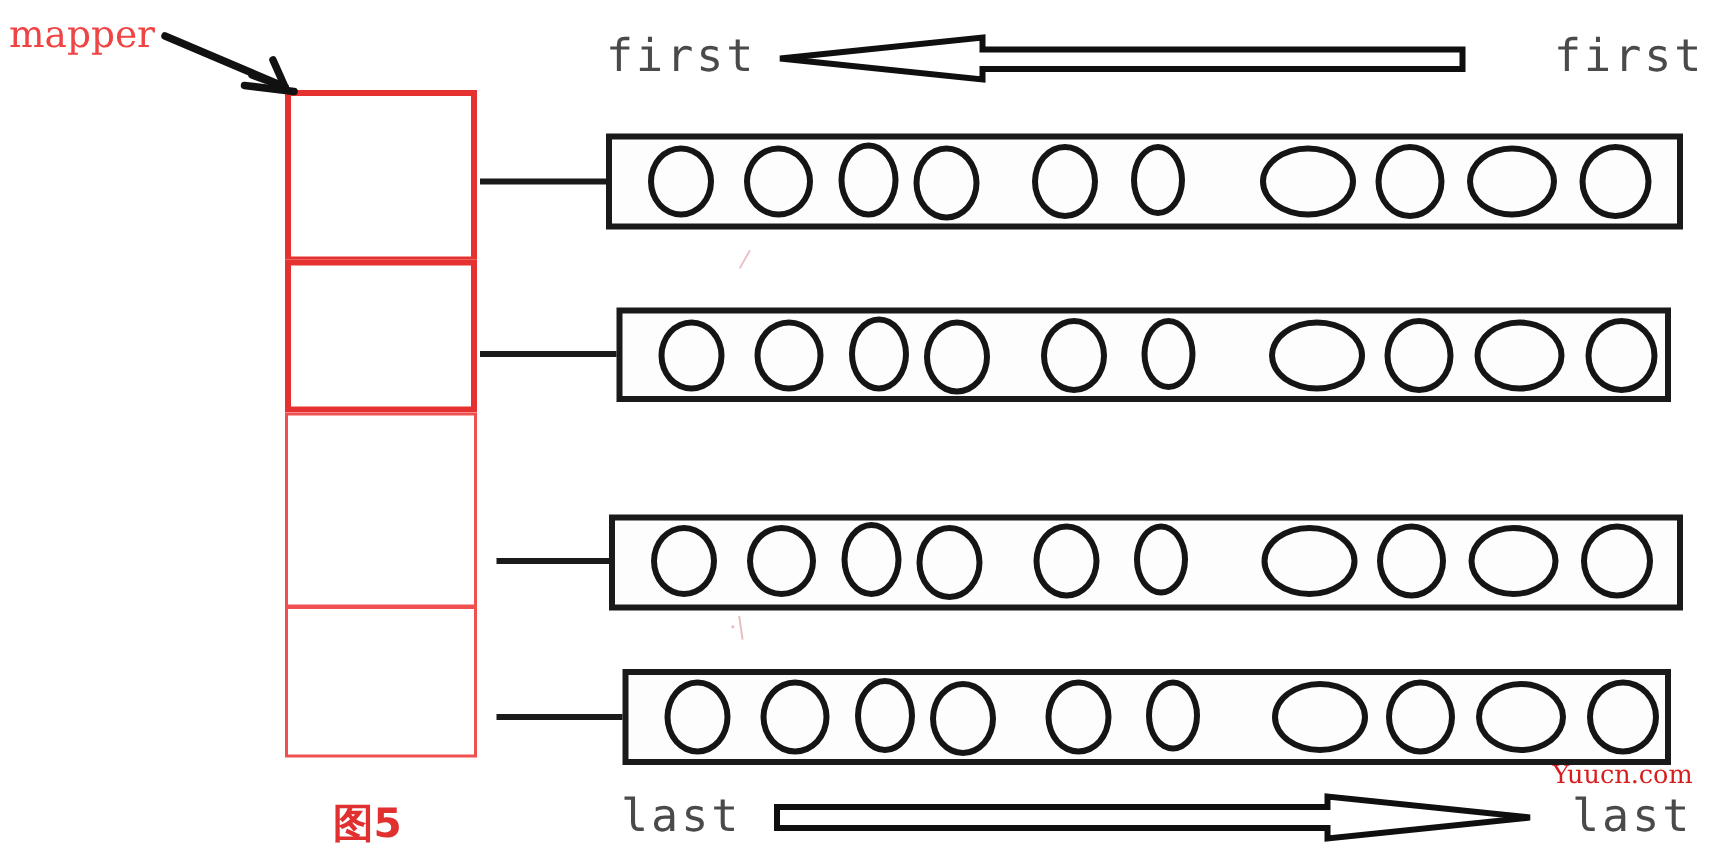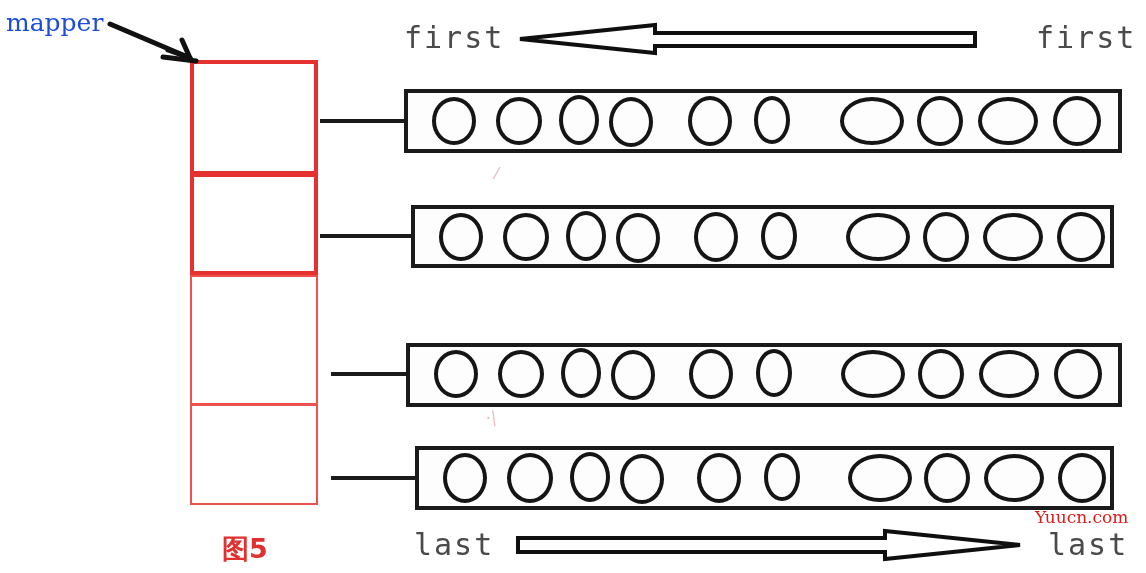--- a/index.html
+++ b/index.html
@@ -18,21 +18,21 @@
   .lbl {
     position: absolute;
     color: #4a4a4a;
     font-family: "DejaVu Sans Mono", "Liberation Mono", monospace;
     font-size: 30px;
     letter-spacing: 2px;
     white-space: nowrap;
   }
   .lbl-mapper {
     position: absolute;
-    color: #1d4ed8;
+    color: #ef4444;
     font-family: "DejaVu Serif", "Liberation Serif", serif;
     font-size: 25px;
     white-space: nowrap;
   }
   .caption {
     position: absolute;
     color: #e03030;
     font-weight: bold;
     font-size: 27px;
     font-family: "DejaVu Sans", "Liberation Sans", sans-serif;

